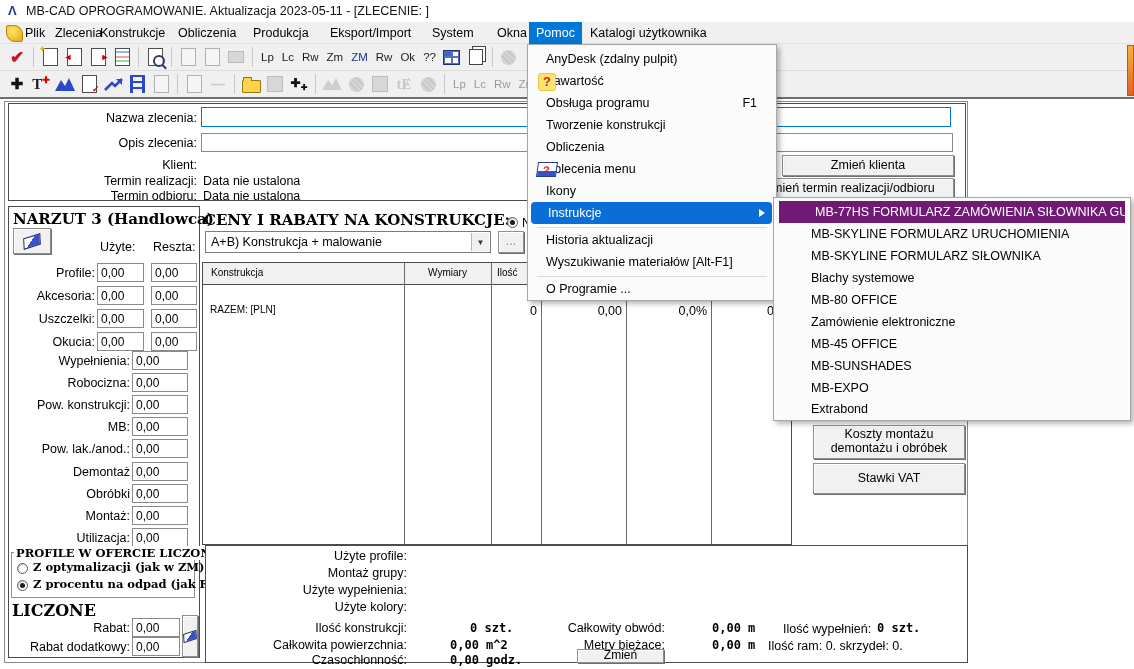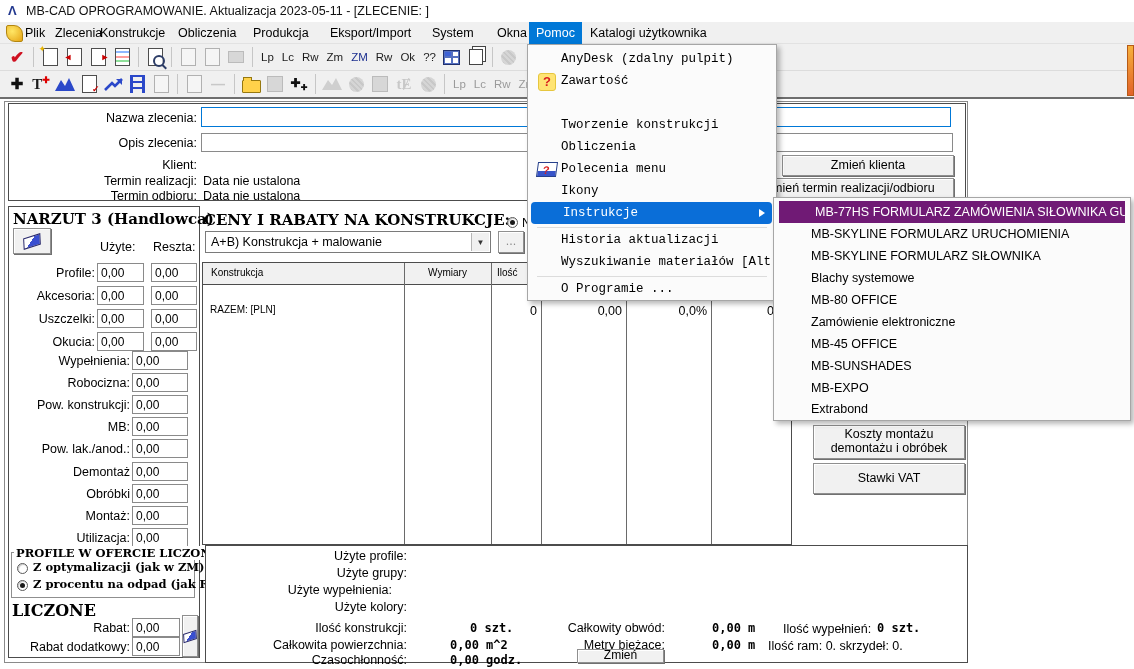--- a/index.html
+++ b/index.html
@@ -71,21 +71,21 @@
                    display:flex;align-items:center;justify-content:center;font-size:8px;color:#333;}
   
   .tbl{position:absolute;border:1px solid #4c4c4c;background:#fff;box-sizing:border-box;}
   .tbl .hdr{position:absolute;left:0;top:0;right:0;height:22px;background:#f1f1f1;border-bottom:1px solid #4c4c4c;box-sizing:border-box;}
   .vline{position:absolute;top:0;bottom:0;width:1px;background:#6a6a6a;}
   .cell{position:absolute;font-size:10px;white-space:nowrap;}
   .cellr{position:absolute;font-size:12.5px;text-align:right;white-space:nowrap;}
   
   .menu{position:absolute;background:#fbfbfb;border:1px solid #a6a6a6;box-shadow:3px 3px 5px rgba(0,0,0,.28);box-sizing:border-box;z-index:50;}
   .pm-item{position:absolute;left:1px;width:246px;height:22px;line-height:22px;font-size:12.5px;white-space:nowrap;}
-  .pm-item .txt{padding-left:32px;display:block;font-family:Liberation Mono, monospace;}
+  .pm-item .txt{padding-left:17px;display:block;}
   .pm-item.hl{left:3px;width:241px;background:#0a6ed8;color:#fff;border-radius:4px;}
   .pm-short{position:absolute;right:18px;top:0;}
   .pm-arrow{position:absolute;right:7px;top:7px;width:0;height:0;border-left:6px solid #fff;border-top:4px solid transparent;border-bottom:4px solid transparent;}
   .msep{position:absolute;left:9px;width:230px;height:1px;background:#dcdcdc;}
   .q-ico{position:absolute;left:9px;top:3px;width:16px;height:16px;background:#ffe473;border-radius:3px;
          color:#d81f1f;font-weight:bold;font-size:13px;text-align:center;line-height:16px;border:1px solid #e6c63e;}
   .book-ico{position:absolute;left:8px;top:4px;width:18px;height:13px;background:linear-gradient(#fff 60%,#3753c9 60%);
             border:1px solid #27408b;transform:skewX(-8deg);}
   .book-ico::after{content:"?";position:absolute;left:5px;top:-4px;color:#d81f1f;font-weight:bold;font-size:11px;}
   .sm-item{position:absolute;left:1px;width:356px;height:22px;line-height:22px;font-size:12.5px;white-space:nowrap;}
@@ -353,22 +353,22 @@
   </div>
 
   <div class="btn" style="left:813px;top:425px;width:152px;height:34px">
     <span><span>Koszty montażu</span><br>
     <span>demontażu i obróbek</span></span>
   </div>
   <div class="btn" style="left:813px;top:463px;width:152px;height:31px">Stawki VAT</div>
 
   <div class="panel" style="left:205px;top:545px;width:763px;height:118px"></div>
   <span class="rlabel" style="left:205px;top:549px;width:202px">Użyte profile:</span>
-  <span class="rlabel" style="left:205px;top:566px;width:202px">Użyte grupy:</span>
-  <span class="rlabel" style="left:190px;top:583px;width:202px">Użyte wypełnienia:</span>
+  <span class="rlabel" style="left:205px;top:566px;width:202px">Montaż grupy:</span>
+  <span class="rlabel" style="left:205px;top:583px;width:202px">Użyte wypełnienia:</span>
   <span class="rlabel" style="left:205px;top:600px;width:202px">Użyte kolory:</span>
 
   <span class="rlabel" style="left:205px;top:621px;width:202px">Ilość konstrukcji:</span>
   <span class="abs mono" style="left:470px;top:621px">0 szt.</span>
   <span class="rlabel" style="left:205px;top:638px;width:202px">Całkowita powierzchnia:</span>
   <span class="abs mono" style="left:450px;top:638px">0,00 m^2</span>
   <span class="rlabel" style="left:205px;top:653px;width:202px">Czasochłonność:</span>
   <span class="abs mono" style="left:450px;top:653px">0,00 godz.</span>
 
   <span class="rlabel" style="left:540px;top:621px;width:125px">Całkowity obwód:</span>
@@ -383,20 +383,24 @@
   <div class="btn" style="left:577px;top:649px;width:87px;height:14px;font-size:12px">Zmień</div>
 
   <div class="menu" style="left:527px;top:44px;width:250px;height:257px">
     <div class="pm-item" style="top:3px">
         <span class="txt">AnyDesk (zdalny pulpit)</span>
       </div>
     <div class="pm-item" style="top:25px">
         <span class="q-ico" style="top:3px">?</span>
         <span class="txt">Zawartość</span>
       </div>
+    <div class="pm-item" style="top:47px">
+        <span class="txt">Obsługa programu</span>
+        <span class="pm-short">F1</span>
+      </div>
     <div class="pm-item" style="top:69px">
         <span class="txt">Tworzenie konstrukcji</span>
       </div>
     <div class="pm-item" style="top:91px">
         <span class="txt">Obliczenia</span>
       </div>
     <div class="pm-item" style="top:113px">
         <span class="book-ico"></span>
         <span class="txt">Polecenia menu</span>
       </div>

